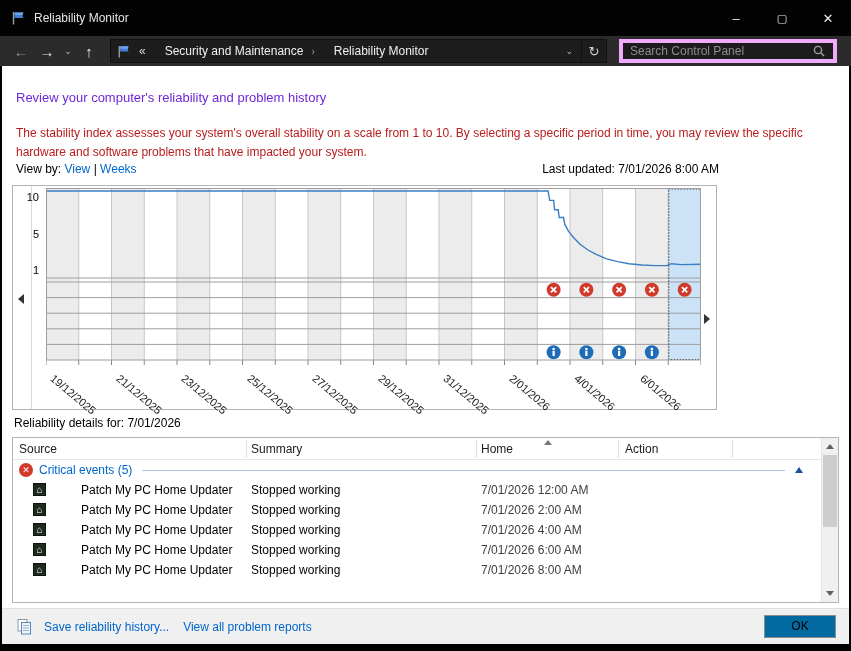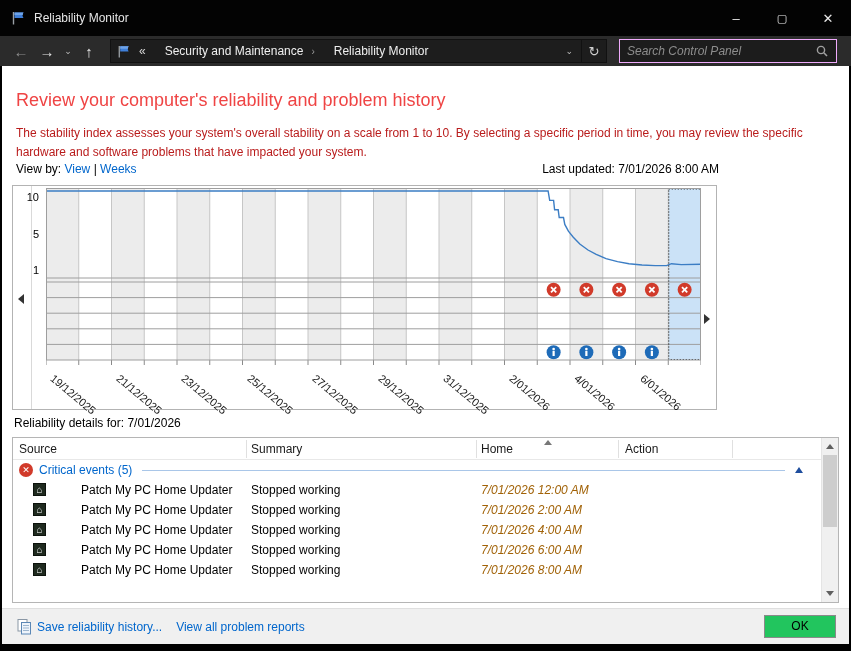--- a/index.html
+++ b/index.html
@@ -20,27 +20,27 @@
   .nav-btn { color:#e3e3e3; font-size:15px; width:26px; text-align:center; }
   .nav-btn.back { color:#8f8f8f; margin-left:8px; }
   .nav-btn.chev { font-size:9px; color:#bdbdbd; width:16px; }
   .crumbbar { display:flex; align-items:center; height:24px; margin-left:8px; width:472px; background:#1d1d1d; border:1px solid #111; }
   .crumbbar .flag { margin-left:5px; }
   .crumb-chevrons { color:#d8d8d8; font-size:12px; margin-left:8px; }
   .crumb { color:#efefef; font-size:12px; margin-left:19px; }
   .crumb-sep { color:#9a9a9a; font-size:10px; margin-left:8px; }
   .crumb-dd { margin-left:auto; color:#bdbdbd; font-size:9px; padding-right:8px; }
   .refreshbox { width:25px; height:24px; background:#1d1d1d; border:1px solid #111; border-left:none; color:#cfcfcf; font-size:13px; display:flex; align-items:center; justify-content:center; }
-  .searchbox { margin-left:12px; width:218px; height:24px; background:#1c1c1c; border:1px solid #f0abfc; display:flex; align-items:center;font-style:italic; }
+  .searchbox { margin-left:12px; width:218px; height:24px; background:#1c1c1c; border:4px solid #f0abfc; display:flex; align-items:center; }
   .searchbox .ph { color:#8d8d8d; font-size:12px; margin-left:7px; flex:1; }
   .searchbox svg { margin-right:7px; }
 
   
   .content { position:absolute; left:2px; top:66px; width:847px; height:578px; background:#fff; }
-  .heading { position:absolute; left:14px; top:24px; font-size:18px; color:#ef4444; }
+  .heading { position:absolute; left:14px; top:24px; font-size:13px; color:#6d28d9; }
   .desc { position:absolute; left:14px; top:58px; width:826px; font-size:12px; color:#b91c1c; line-height:1.6; }
   .viewbar { position:absolute; left:14px; top:96px; width:703px; display:flex; font-size:12px; }
   .viewbar .right { margin-left:auto; }
   a.link { color:#0066cc; text-decoration:none; }
 
   
   .chartbox { position:absolute; left:10px; top:119px; width:705px; height:225px; border:1px solid #b3b3b3; background:#fff; }
   .larrow { position:absolute; left:5px; top:108px; width:0; height:0; border-top:5px solid transparent; border-bottom:5px solid transparent; border-right:6px solid #333; }
   .rarrow { position:absolute; left:691px; top:128px; width:0; height:0; border-top:5px solid transparent; border-bottom:5px solid transparent; border-left:6px solid #333; }
   .lstrip { position:absolute; left:18px; top:0; width:1px; height:223px; background:#d9d9d9; }
@@ -63,28 +63,28 @@
   .grouprow { position:absolute; left:0; top:22px; width:808px; height:20px; display:flex; align-items:center; }
   .crit-icon { width:14px; height:14px; border-radius:50%; background:#d13a2a; color:#fff; font-size:9px; font-weight:bold; display:flex; align-items:center; justify-content:center; margin-left:6px; }
   .grouprow .glabel { font-size:12px; color:#0066cc; margin-left:6px; white-space:nowrap; }
   .grouprow .gline { flex:1; height:1px; background:#a9c6e8; margin:0 10px 0 10px; }
   .collapse-tri { width:0; height:0; border-left:4px solid transparent; border-right:4px solid transparent; border-bottom:6px solid #1f4e9e; margin-right:18px; }
   #rows { position:absolute; left:0; top:42px; width:808px; }
   .trow { position:relative; height:20px; }
   .house { position:absolute; left:20px; top:3px; width:13px; height:13px; background:#1f2a1f; border:1px solid #0c120c; color:#fff; font-size:10px; line-height:11px; text-align:center; }
   .c-source { position:absolute; left:44px; top:3px; font-size:12px; color:#000;margin-left:24px; }
   .c-summary { position:absolute; left:238px; top:3px; font-size:12px; color:#000; }
-  .c-date { position:absolute; left:468px; top:3px; font-size:12px; color:#a16207;font-style:italic; }
+  .c-date { position:absolute; left:468px; top:3px; font-size:12px; color:#404040; }
 
   
   .footer { position:absolute; left:0; top:542px; width:847px; height:36px; background:#f0f0f0; border-top:1px solid #dfdfdf; display:flex; align-items:center; }
   .footer svg { margin-left:14px; }
-  .footer .flink { font-size:12px; margin-left:4px; }
+  .footer .flink { font-size:12px; margin-left:11px; }
   .footer .flink2 { margin-left:14px; }
-  .ok-btn { position:absolute; left:762px; top:6px; width:72px; height:23px; background:#22c55e; border:1px solid #8a8a8a; font-size:12px; color:#000; text-align:center; line-height:21px; }
+  .ok-btn { position:absolute; left:762px; top:6px; width:72px; height:23px; background:#0369a1; border:1px solid #8a8a8a; font-size:12px; color:#000; text-align:center; line-height:21px; }
 </style>
 </head>
 <body>
 
 <div class="window">
 
   <div class="titlebar">
     <svg class="flag" width="16" height="16" viewBox="0 0 16 16">
       <line x1="3.5" y1="2" x2="3.5" y2="14.5" stroke="#9aa0a6" stroke-width="1.4"></line>
       <path d="M4.5 2.5 L13.5 2.5 Q11.5 5 13.5 8 L4.5 8 Z" fill="#3f7fd9"></path>

